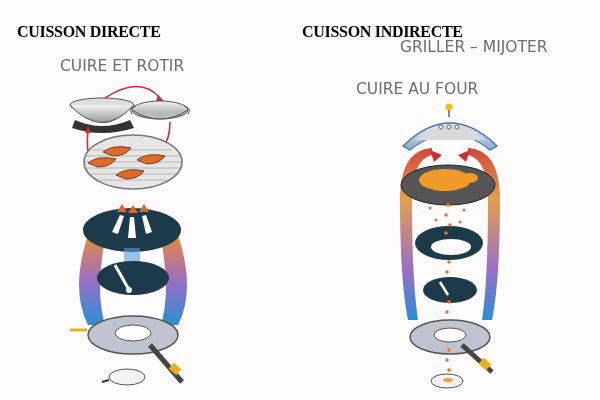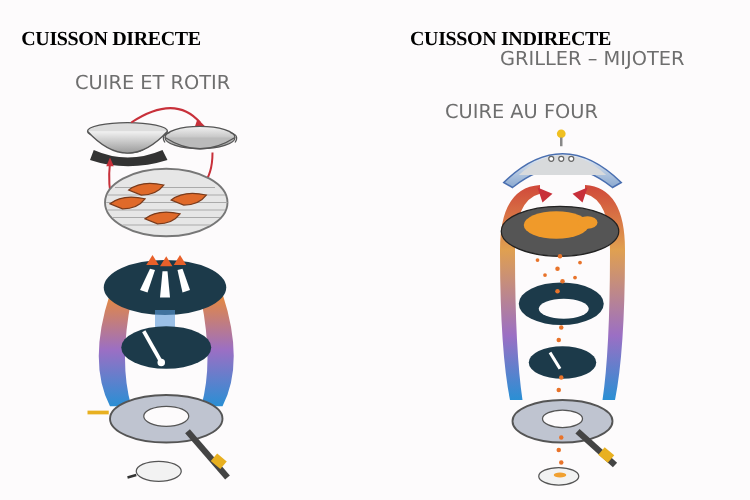--- a/index.html
+++ b/index.html
@@ -7,21 +7,21 @@
   .title { position:absolute; font-family:Liberation Serif, serif; font-weight:bold; color:#000; font-size:16px; letter-spacing:-0.3px; white-space:nowrap; }
   .sub { position:absolute; color:#6e6e6e; font-size:15.5px; white-space:nowrap; text-align:right; font-family:"DejaVu Sans", sans-serif; }
   svg { position:absolute; left:0; top:0; }
 </style>
 </head>
 <body>
 
 <div class="title" style="left:17px; top:23px;">CUISSON DIRECTE</div>
 <div class="sub" style="left:60px; top:57px;">CUIRE ET ROTIR</div>
 
-<div class="title" style="left:328px; top:23px;">CUISSON INDIRECTE</div>
+<div class="title" style="left:302px; top:23px;">CUISSON INDIRECTE</div>
 <div class="sub" style="left:364px; top:38px;margin-left:36px;">GRILLER – MIJOTER</div>
 <div class="sub" style="left:356px; top:80px;">CUIRE AU FOUR</div>
 
 <svg width="600" height="400" viewBox="0 0 600 400">
   <defs>
     <linearGradient id="heat" x1="0" y1="0" x2="0" y2="1">
       <stop offset="0" stop-color="#e88a3a"></stop>
       <stop offset="0.5" stop-color="#9b6fc4"></stop>
       <stop offset="1" stop-color="#2a8fd4"></stop>
     </linearGradient>

